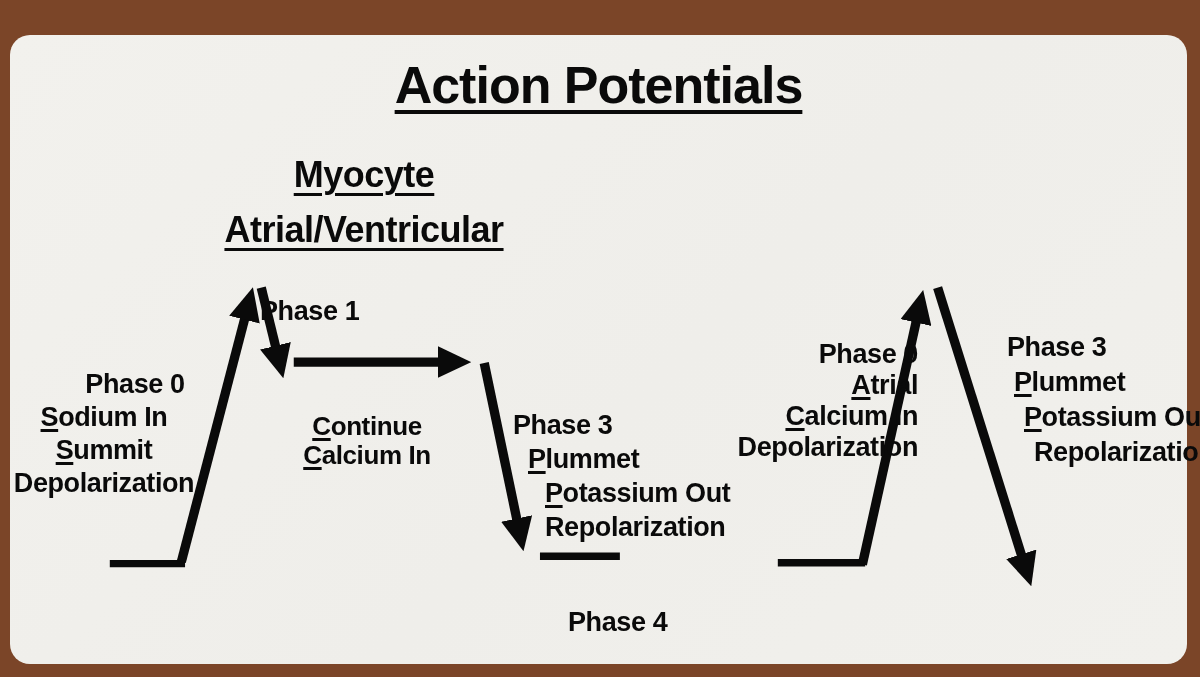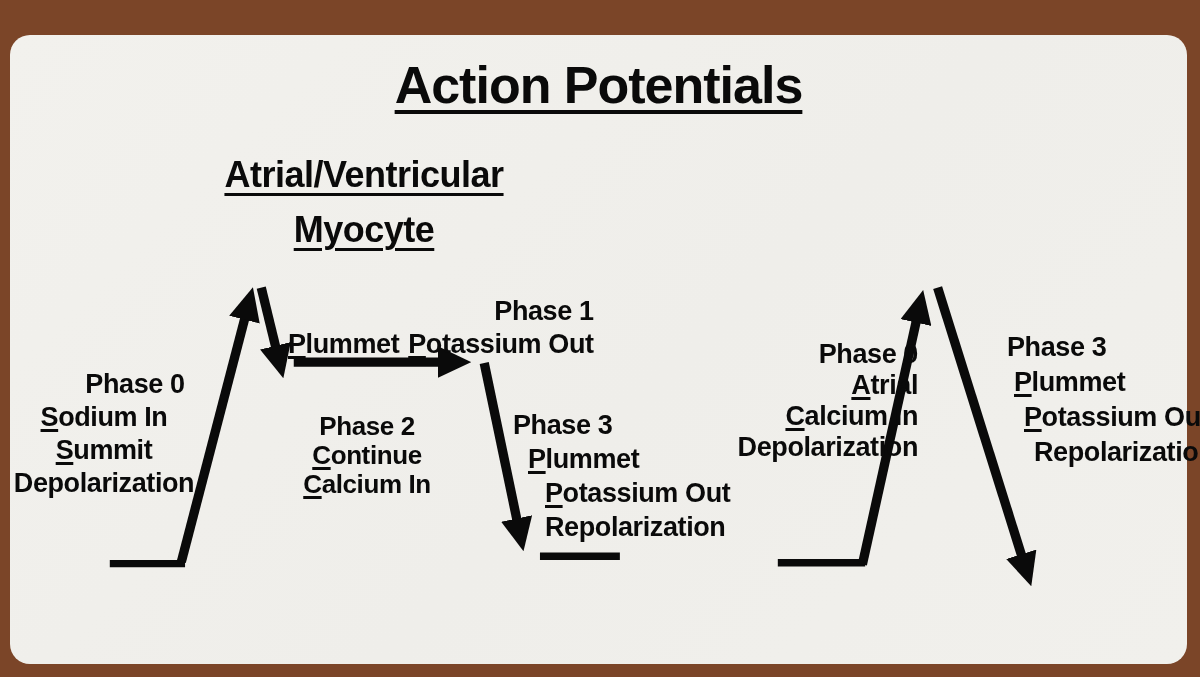--- a/index.html
+++ b/index.html
@@ -41,21 +41,21 @@
     line-height:33px;white-space:nowrap;
   }
   .block .ln{display:block;}
   .ul1::first-letter{
     text-decoration:underline;text-decoration-thickness:3px;text-underline-offset:3px;
   }
   span.ul1{display:inline-block;}
 
   .b-myo-p0{left:0px;top:333px;width:188px;text-align:center;}
   .b-myo-p0 .l0{margin-left:62px;}
-  .b-myo-p1{left:250px;top:260px;text-align:right;}
+  .b-myo-p1{left:250px;top:260px;text-align:left;}
   .b-myo-p1 .l1{margin-left:28px;}
   .b-myo-p1 .part1{margin-right:9px;}
   .b-myo-p2{left:275px;top:377px;width:164px;text-align:center;line-height:29px;font-size:26px;}
   .b-myo-p3{left:503px;top:373px;text-align:left;line-height:34px;}
   .b-myo-p3 .l1{margin-left:15px;}
   .b-myo-p3 .l2{margin-left:32px;}
   .b-myo-p3 .l3{margin-left:32px;}
   .b-myo-p4{left:558px;top:571px;}
   .b-sa-p0{left:655px;top:304px;width:253px;text-align:right;line-height:31px;}
   .b-sa-p3{left:997px;top:295px;text-align:left;line-height:35px;}
@@ -84,50 +84,51 @@
         <path d="M537,561 H623" stroke-width="8"></path>
         <path d="M793,568 H887" stroke-width="8"></path>
         <path d="M884,570 L946,290" marker-end="url(#ah)"></path>
         <path d="M965,272 L1061,578" marker-end="url(#ah)"></path>
       </g>
     </svg>
 
     <h1 class="title">Action Potentials</h1>
 
     <div class="heading myo">
+      <div class="hline">Myocyte</div>
       <div class="hline">Atrial/Ventricular</div>
-      <div class="hline">Myocyte</div>
     </div>
 
 
     <div class="block b-myo-p0">
       <span class="ln l0">Phase 0</span>
       <span class="ln ul1">Sodium In</span>
       <span class="ln ul1">Summit</span>
       <span class="ln">Depolarization</span>
     </div>
 
     <div class="block b-myo-p1">
       <span class="ln">Phase 1</span>
-      <span class="ln l1"><span class="ul1 part1">Plummet</span><span class="ul1">Potassium Out</span></span>
     </div>
 
     <div class="block b-myo-p2">
-      <span class="ln">Phase 2</span>
       <span class="ln ul1">Continue</span>
       <span class="ln ul1">Calcium In</span>
     </div>
 
     <div class="block b-myo-p3">
       <span class="ln">Phase 3</span>
       <span class="ln ul1 l1">Plummet</span>
       <span class="ln ul1 l2">Potassium Out</span>
       <span class="ln l3">Repolarization</span>
     </div>
 
+    <div class="block b-myo-p4">
+      <span class="ln">Phase 4</span>
+    </div>
 
     <div class="block b-sa-p0">
       <span class="ln">Phase 0</span>
       <span class="ln ul1">Atrial</span>
       <span class="ln ul1">Calcium In</span>
       <span class="ln">Depolarization</span>
     </div>
 
     <div class="block b-sa-p3">
       <span class="ln">Phase 3</span>

